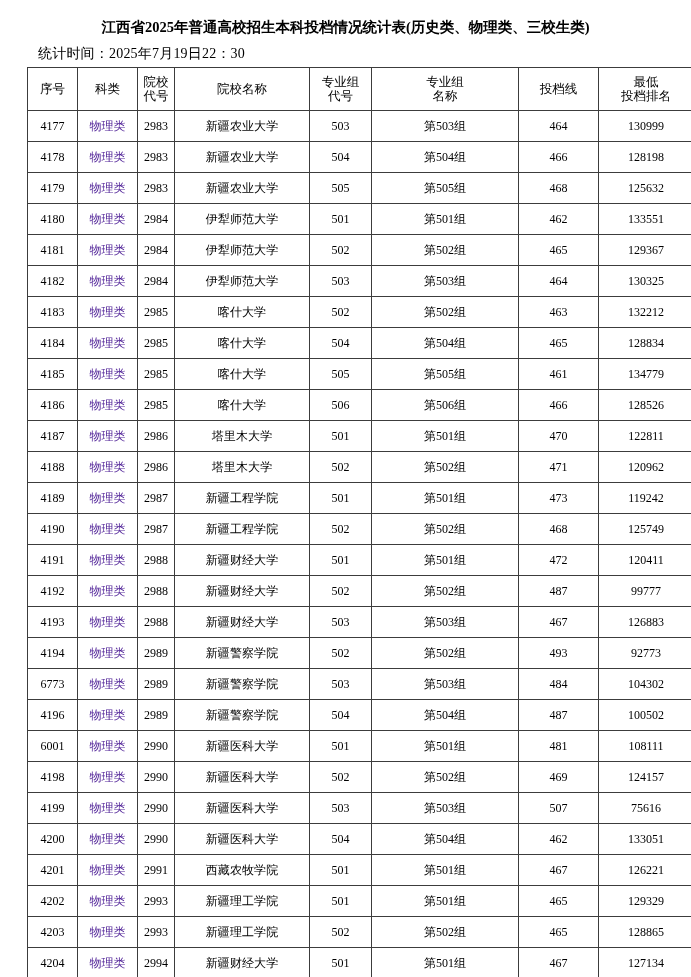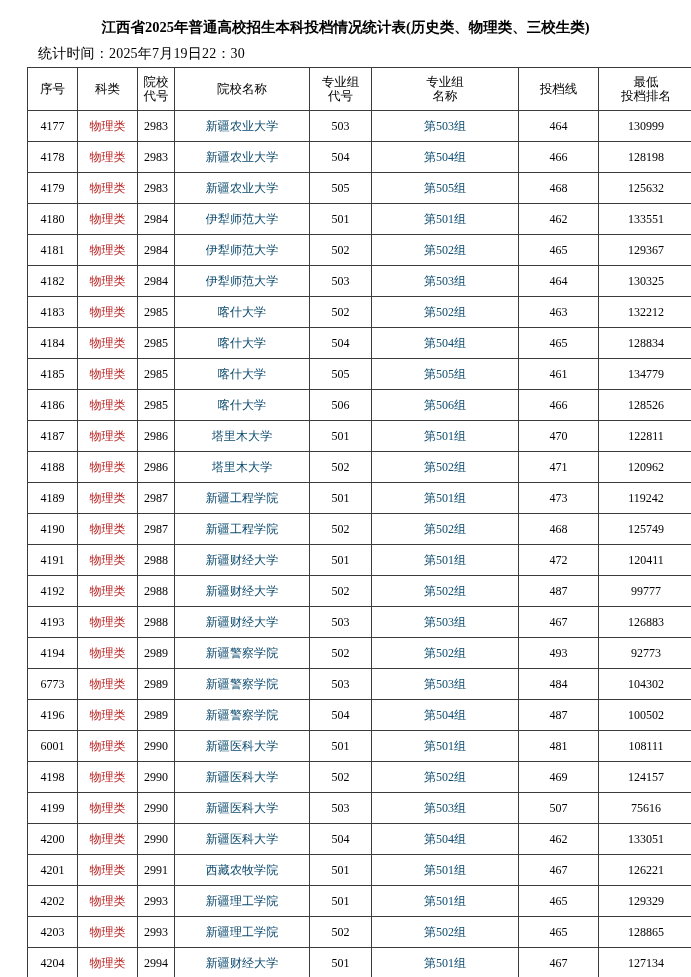--- a/index.html
+++ b/index.html
@@ -66,24 +66,24 @@
   }
   table.data tbody td {
     height: 31px;
     text-align: center;
     vertical-align: middle;
     line-height: 14px;
   }
   td.c-name, td.c-gname {
     text-align: left;
     padding-left: 2px;
-    color: #0c4a6e;
+    color: #000000;
   }
   td.c-kelei {
-    color: #b91c1c;
+    color: #4c1d95;
   }
   td.c-name {
     letter-spacing: 0.1px;
   }
   td.c-gname {
     letter-spacing: 0px;
   }
   
   col.w-seq      { width: 50px; }
   col.w-kelei    { width: 60px; }

